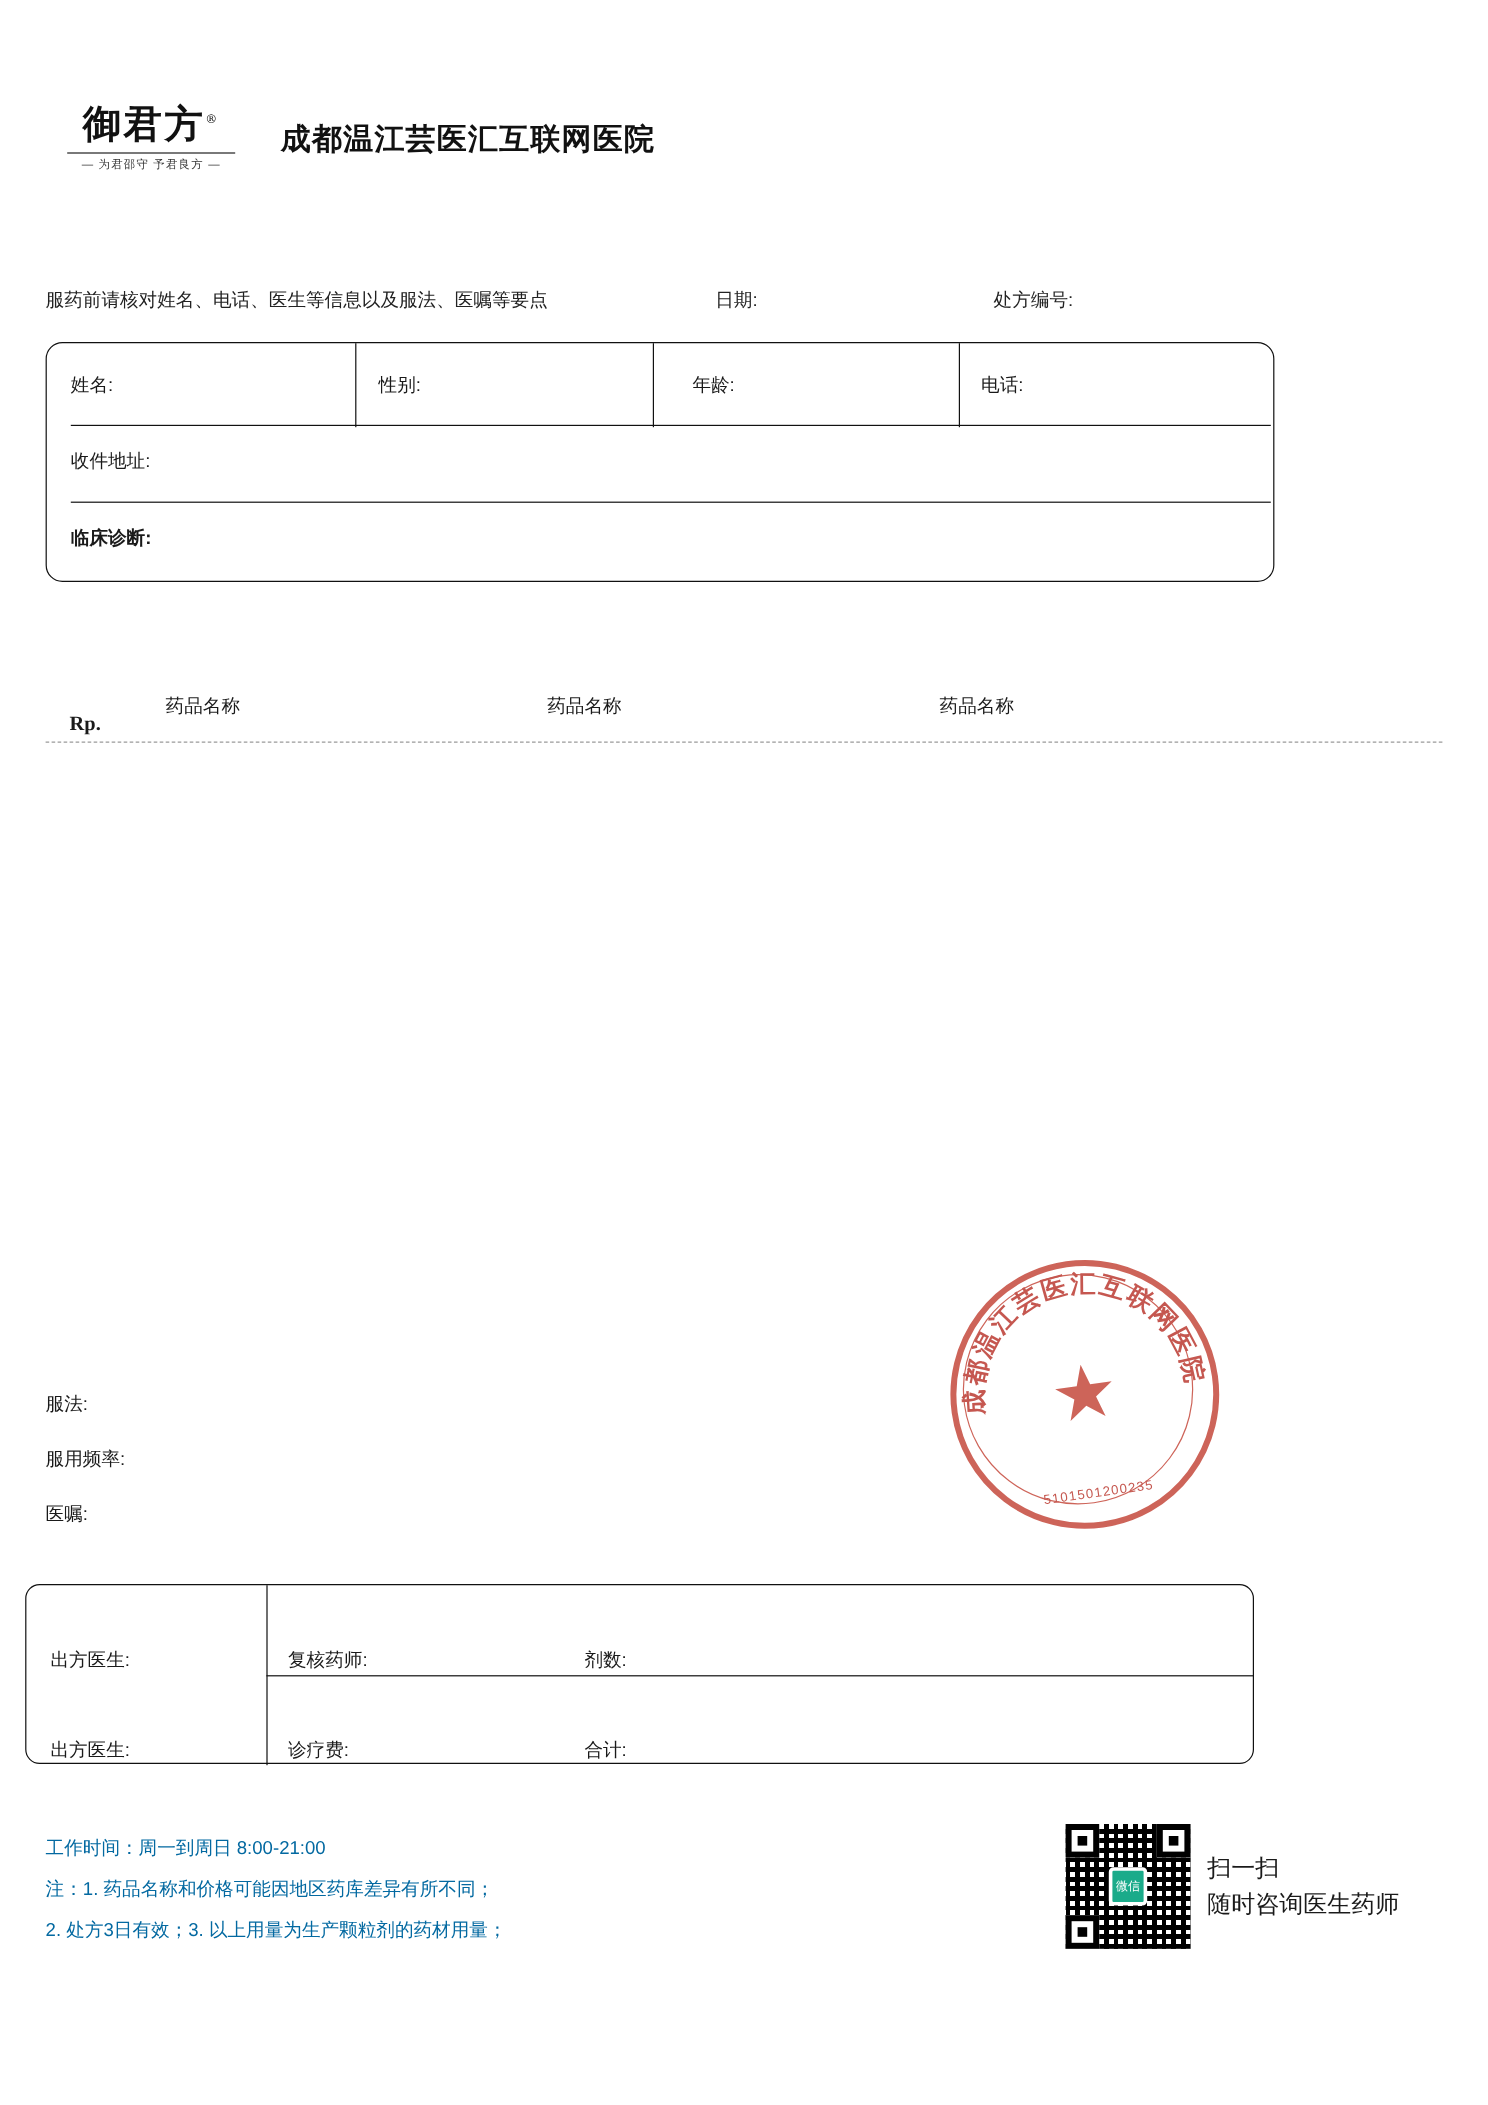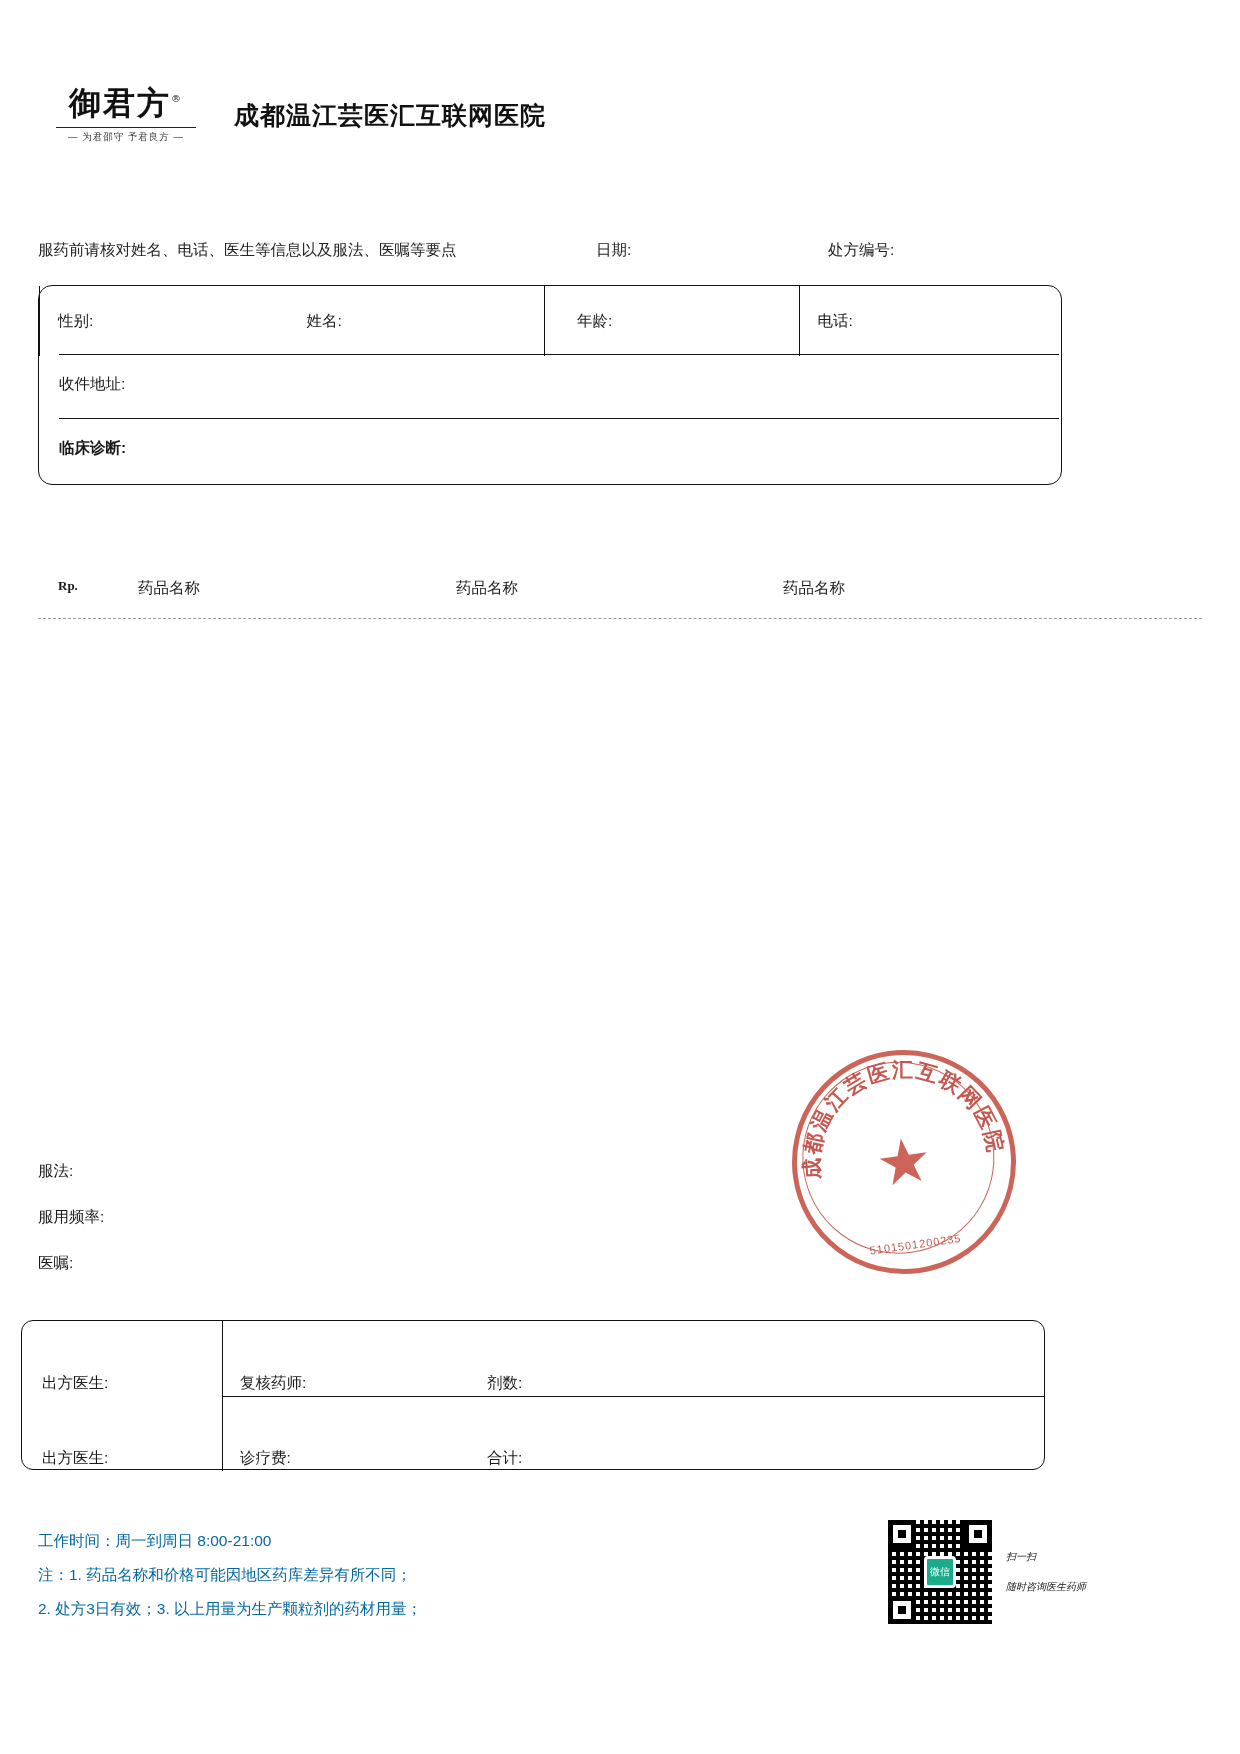--- a/index.html
+++ b/index.html
@@ -138,21 +138,21 @@
   }
 
   
   .rp-row {
     position: absolute;
     left: 38px;
     top: 578px;
     width: 1164px;
     font-size: 15.5px;
   }
-  .rp-label { position: absolute; left: 20px; top: 0; font-weight: 600; font-family: "Liberation Serif", serif; font-size: 13px;}
+  .rp-label { position: absolute; left: 20px; top: 15px; font-weight: 600; font-family: "Liberation Serif", serif; font-size: 17px;}
   .rp-c1 { position: absolute; left: 100px; top: 0; }
   .rp-c2 { position: absolute; left: 418px; top: 0; }
   .rp-c3 { position: absolute; left: 745px; top: 0; }
 
   .dash-line {
     position: absolute;
     left: 38px;
     top: 618px;
     width: 1164px;
     border-top: 1.5px dashed #9a9a9a;
@@ -258,23 +258,22 @@
     border-radius: 4px;
     box-sizing: border-box;
     display: flex;
     align-items: center;
     justify-content: center;
     color: #fff;
     font-size: 10px;
   }
   .qr-text {
     margin-left: 14px;
-    font-size: 10px;
+    font-size: 20px;
     line-height: 30px;
-    font-style: italic;
   }
 
   
   .seal {
     position: absolute;
     left: 792px;
     top: 1050px;
     width: 214px;
     height: 214px;
     border-radius: 50%;
@@ -339,25 +338,25 @@
   </div>
 
   <div class="notice-row">
     <div class="notice-text">服药前请核对姓名、电话、医生等信息以及服法、医嘱等要点</div>
     <div class="notice-date">日期:</div>
     <div class="notice-no">处方编号:</div>
   </div>
 
   <div class="info-box">
     <div class="info-row1">
+      <div class="cell cell-name">
+        <span>姓名:</span>
+      </div>
       <div class="cell cell-sex">
         <span>性别:</span>
-      </div>
-      <div class="cell cell-name">
-        <span>姓名:</span>
       </div>
       <div class="cell cell-age">
         <span>年龄:</span>
       </div>
       <div class="cell cell-phone">
         <span>电话:</span>
       </div>
     </div>
     <div class="underline-full u1"></div>
     <div class="info-addr">

